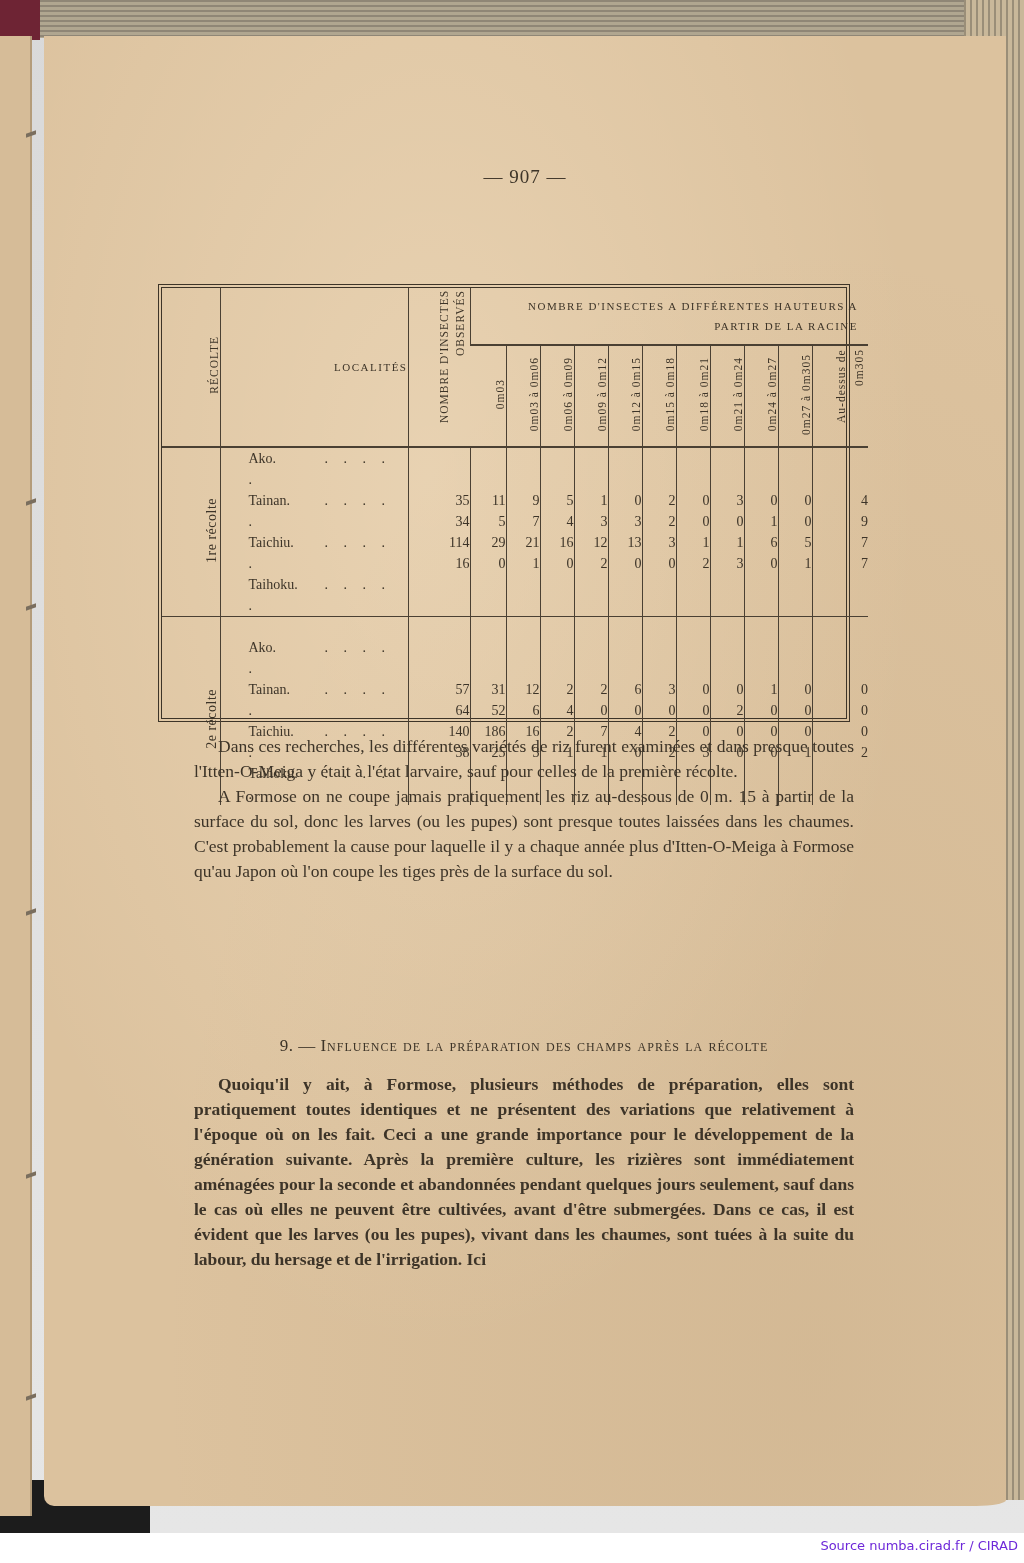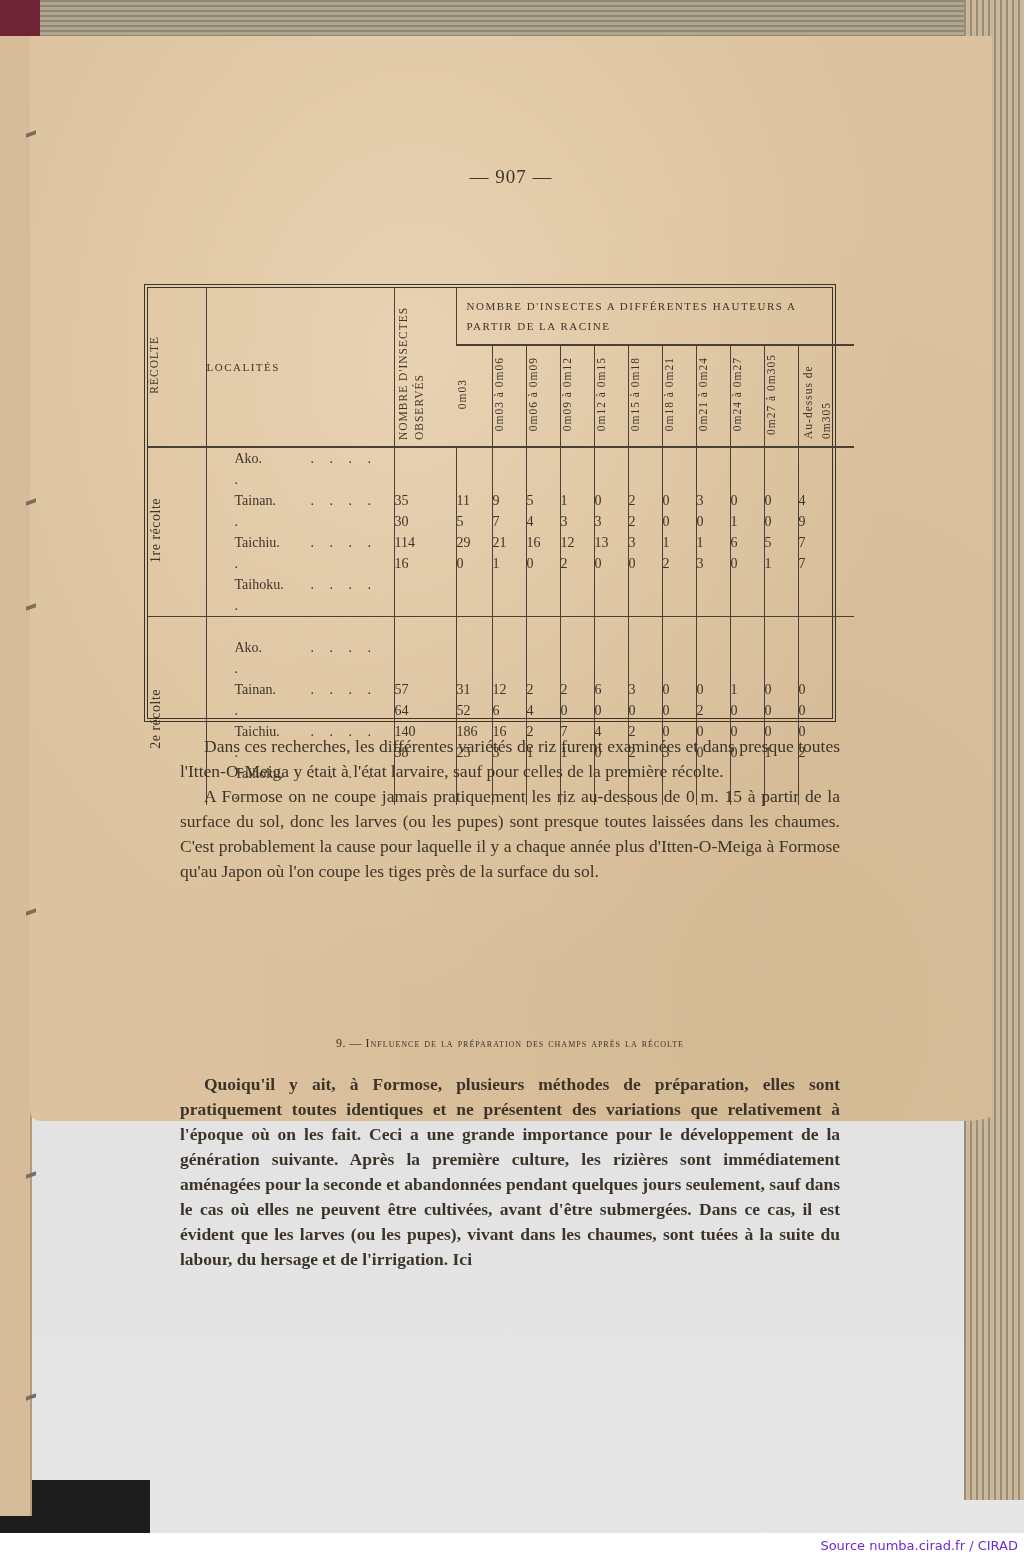--- a/index.html
+++ b/index.html
@@ -28,21 +28,21 @@
     .page-stack-right {
       position: absolute; right: 0; top: 0; width: 60px; height: 1500px;
       background: repeating-linear-gradient(90deg, #9a8e78 0 2px, #c9b89a 2px 6px);
     }
     .prev-page {
       position: absolute; left: 0; top: 36px; width: 30px; height: 1480px;
       background: #d6bc98;
       border-right: 2px solid #b49c7a;
     }
     .paper {
-      position: absolute; left: 30px; top: 36px; width: 962px; height: 1085px;
+      position: absolute; left: 44px; top: 36px; width: 962px; height: 1470px;
       background: #dcc29e;
       background-image:
         radial-gradient(ellipse at 40% 30%, rgba(255,240,215,0.35), rgba(0,0,0,0) 60%),
         radial-gradient(ellipse at 80% 90%, rgba(150,120,80,0.12), rgba(0,0,0,0) 60%);
       border-bottom-left-radius: 10px;
       border-bottom-right-radius: 30px 6px;
     }
     .ink { color: #3d3428; }
     .page-number {
       position: absolute; left: 0; width: 962px; top: 130px; text-align: center;
@@ -59,21 +59,21 @@
     .tbl-wrap {
       position: absolute; left: 114px; top: 248px; width: 692px; height: 438px;
       border: 3px double #3d3428; border-width: 4px 4px 4px 4px;
       box-sizing: border-box;
     }
     table.data {
       width: 100%; height: 100%; border-collapse: collapse; table-layout: fixed;
       font-size: 14px; color: #3d3428;
     }
     table.data td, table.data th {
-      border-left: 1.5px solid #4a4033; padding: 0; text-align: left; vertical-align: middle;
+      border-left: 1.5px solid #4a4033; padding: 0; text-align: right; vertical-align: middle;
       font-weight: normal;
     }
     table.data tr > *:first-child { border-left: none; }
     .vtext {
       writing-mode: vertical-rl; transform: rotate(180deg);
       display: inline-block; white-space: nowrap;
       font-size: 11.5px; letter-spacing: 1px;
     }
     .hdr-small { font-size: 11px; letter-spacing: 1.5px; line-height: 20px; }
     .group-hdr { border-bottom: 2px solid #4a4033; height: 56px; }
@@ -84,21 +84,21 @@
     .num-cell { font-size: 14px; line-height: 21px; }
     .rec-cell .vtext { font-size: 14px; letter-spacing: 0.5px; }
 
     .body-text {
       position: absolute; left: 150px; width: 660px;
       font-size: 17.5px; line-height: 25px; text-align: justify;
     }
     .body-text p { margin: 0; text-indent: 24px; }
     .section-heading {
       position: absolute; left: 150px; width: 660px; top: 1000px; text-align: center;
-      font-size: 12px; letter-spacing: 0.5px;
+      font-size: 17px; letter-spacing: 0.5px;
     }
     .section-heading .sc { font-variant: small-caps; letter-spacing: 1px; }
     .source-credit {
       position: absolute; right: 6px; top: 1538px;
       font-family: "DejaVu Sans", sans-serif; font-size: 13px; color: #6d28d9;
     }
     .margin-mark {
       position: absolute; left: 26px; width: 10px; height: 4px;
       background: #7a6e5e; transform: skewY(-20deg);
     }
@@ -168,21 +168,21 @@
             <tr>
               <td class="rec-cell"><span class="vtext">1re récolte</span></td>
               <td class="loc-cell">
                 <div><span style="display: inline-block; width: 76px;">Ako.</span><span class="dots">. . . . .</span></div>
                 <div><span style="display: inline-block; width: 76px;">Tainan.</span><span class="dots">. . . . .</span></div>
                 <div><span style="display: inline-block; width: 76px;">Taichiu.</span><span class="dots">. . . . .</span></div>
                 <div><span style="display: inline-block; width: 76px;">Taihoku.</span><span class="dots">. . . . .</span></div>
               </td>
               <td class="num-cell">
                 <div>35</div>
-                <div>30</div>
+                <div>34</div>
                 <div>114</div>
                 <div>16</div>
               </td>
               <td class="num-cell">
                 <div>11</div>
                 <div>5</div>
                 <div>29</div>
                 <div>0</div>
               </td>
               <td class="num-cell">

